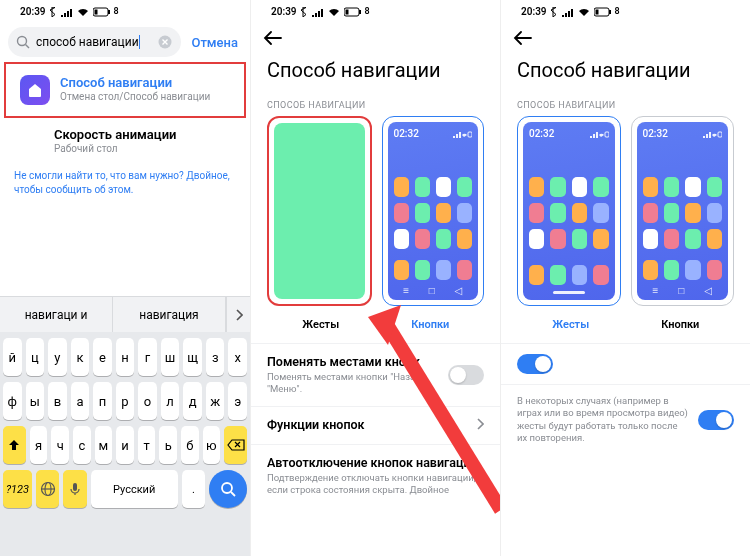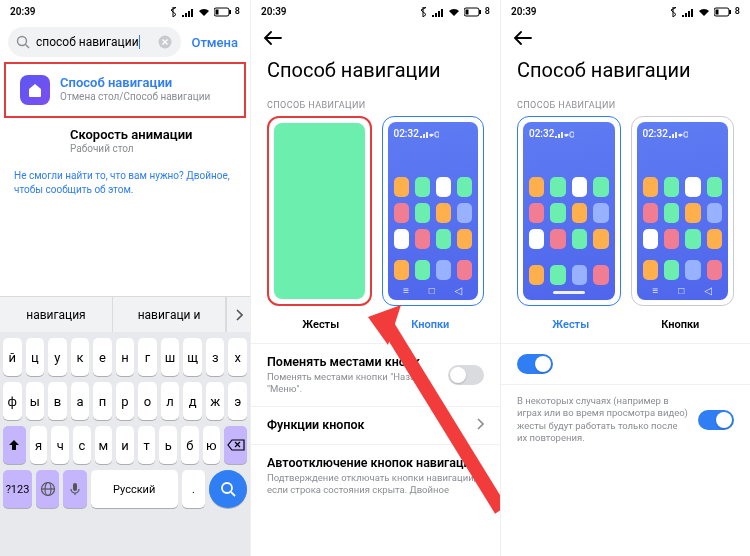--- a/index.html
+++ b/index.html
@@ -21,22 +21,22 @@
     position: relative;
     overflow: hidden;
   }
   .phone + .phone { border-left: 1px solid #eee; }
 
   
   .status-bar {
     height: 22px;
     display: flex;
     align-items: center;
-    justify-content: space-between;
-    padding: 0 10px;
+    justify-content: flex-start;
+    padding: 0 20px;
     font-size: 10px;
     font-weight: 600;
   }
   .status-right svg { vertical-align: middle; margin-left: 2px; }
 
   
   .search-row {
     display: flex;
     align-items: center;
     padding: 5px 8px;
@@ -130,21 +130,21 @@
     background:#fff;
     border-radius:5px;
     height:38px;
     flex:1;
     display:flex;align-items:center;justify-content:center;
     font-size:13px;
     box-shadow: 0 1px 0 rgba(0,0,0,0.25);
     min-width: 0;
   }
   .key-wide { flex:1.3; }
-  .key-fn { background:#c4b5fd; }
+  .key-fn { background:#fde047;font-style:italic; }
   .key-search {
     background:#2f7ef3; color:#fff;
     width:38px; flex:none;
     border-radius:50%;
   }
   .krow-bottom .key { font-size:11px; }
   .key-space { flex: 3; }
 
   
   .back-row {
@@ -184,21 +184,21 @@
     border-radius: 8px;
     overflow:hidden;
     display:flex; flex-direction:column;
   }
   .gest-inner { background:#6ceeae; }
   .btn-inner {
     background: linear-gradient(170deg,#5e7cf3 0%, #4f66ec 100%);
     display:flex; flex-direction:column;
     padding:6px 6px 4px;
   }
-  .mini-status { display:flex; align-items:center; }
+  .mini-status { display:flex; justify-content:space-between; align-items:center; }
   .mini-time { color:#fff; font-size:10px; font-weight:500; }
   .mini-grid {
     margin-top: 38px;
     display:grid;
     grid-template-columns: repeat(4,1fr);
     grid-auto-rows: 20px;
     gap:6px;
   }
   .mini-app { border-radius:5px; }
   .mini-dock {
@@ -304,32 +304,32 @@
             <path d="M2 7l6-5 6 5v7a1 1 0 01-1 1H3a1 1 0 01-1-1z" fill="#fff"></path>
           </svg>
       </div>
       <div>
         <div class="result-title blue">Способ навигации</div>
         <div class="result-sub">Отмена стол/Способ навигации</div>
       </div>
     </div>
   </div>
 
-  <div class="result-item" style="padding-left:70px;">
+  <div class="result-item" style="padding-left:54px;">
     <div>
       <div class="result-title">Скорость анимации</div>
       <div class="result-sub">Рабочий стол</div>
     </div>
   </div>
 
   <div class="help-link">Не смогли найти то, что вам нужно? Двойное, чтобы сообщить об этом.</div>
 
   <div class="sugg-row">
+    <div class="sugg">навигаци и</div>
     <div class="sugg">навигация</div>
-    <div class="sugg">навигаци и</div>
     <div class="sugg-more">
       <svg width="8" height="12">
           <path d="M2 1l5 5-5 5" fill="none" stroke="#555" stroke-width="1.6"></path>
         </svg>
     </div>
   </div>
 
   <div class="keyboard">
     <div class="krow" id="krow1">
         <div class="key">й</div>

